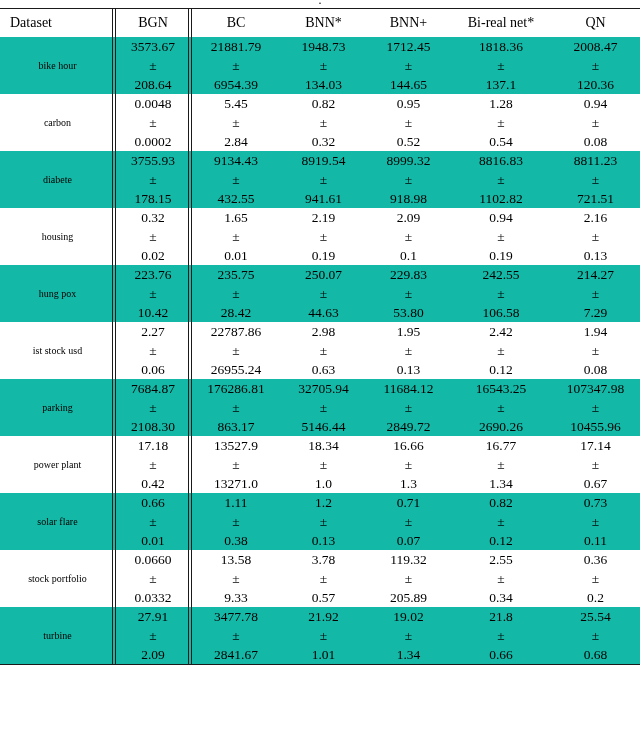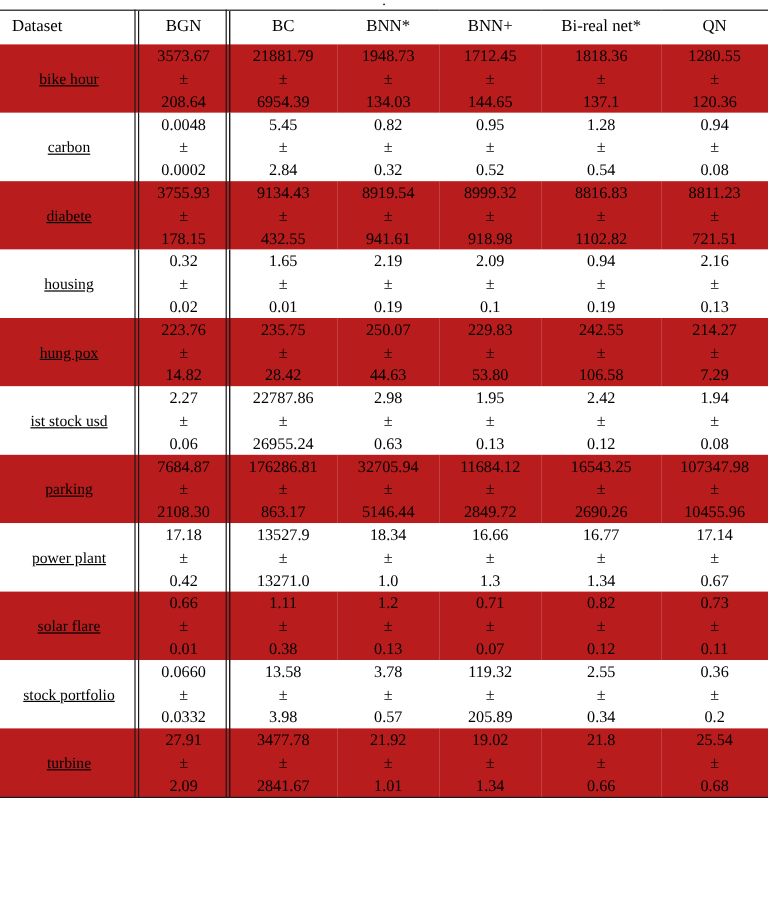--- a/index.html
+++ b/index.html
@@ -83,34 +83,33 @@
   
   .vsep-double {
     border-left: 1px solid #1a1a1a;
     box-shadow: inset 3px 0 0 -2px #1a1a1a;
   }
 
   
   td.label-cell {
     text-align: left;
     padding-left: 10px;
-    font-size: 13px;
+    font-size: 10px;
     white-space: nowrap;
-    text-decoration: underline;
   }
   td.num-cell {
     font-size: 13.5px;
     line-height: 19px;
     padding: 2px 3px 3px 3px;
     white-space: nowrap;
   }
   td.num-cell .val { display: block; }
   td.num-cell .pm  { display: block; }
 
-  tr.shaded td { background: #b91c1c; }
+  tr.shaded td { background: #14b8a6; }
   tr.plain  td { background: #ffffff; }
 
   tr.lastrow td { border-bottom: 1.2px solid #1a1a1a; }
 
   
   .vline {
     position: absolute;
     top: 8px;
     width: 1px;
     background: #1a1a1a;
@@ -170,21 +169,21 @@
               <span class="val">1712.45</span>
               <span class="pm">±</span>
               <span class="val">144.65</span>
             </td>
             <td class="num-cell vsep-single">
               <span class="val">1818.36</span>
               <span class="pm">±</span>
               <span class="val">137.1</span>
             </td>
             <td class="num-cell vsep-single">
-              <span class="val">1280.55</span>
+              <span class="val">2008.47</span>
               <span class="pm">±</span>
               <span class="val">120.36</span>
             </td>
           </tr>
           <tr class="plain">
             <td class="label-cell">carbon</td>
             <td class="num-cell vsep-double">
               <span class="val">0.0048</span>
               <span class="pm">±</span>
               <span class="val">0.0002</span>
@@ -279,21 +278,21 @@
               <span class="val">2.16</span>
               <span class="pm">±</span>
               <span class="val">0.13</span>
             </td>
           </tr>
           <tr class="shaded">
             <td class="label-cell">hung pox</td>
             <td class="num-cell vsep-double">
               <span class="val">223.76</span>
               <span class="pm">±</span>
-              <span class="val">14.82</span>
+              <span class="val">10.42</span>
             </td>
             <td class="num-cell vsep-double">
               <span class="val">235.75</span>
               <span class="pm">±</span>
               <span class="val">28.42</span>
             </td>
             <td class="num-cell vsep-single">
               <span class="val">250.07</span>
               <span class="pm">±</span>
               <span class="val">44.63</span>
@@ -449,21 +448,21 @@
           <tr class="plain">
             <td class="label-cell">stock portfolio</td>
             <td class="num-cell vsep-double">
               <span class="val">0.0660</span>
               <span class="pm">±</span>
               <span class="val">0.0332</span>
             </td>
             <td class="num-cell vsep-double">
               <span class="val">13.58</span>
               <span class="pm">±</span>
-              <span class="val">3.98</span>
+              <span class="val">9.33</span>
             </td>
             <td class="num-cell vsep-single">
               <span class="val">3.78</span>
               <span class="pm">±</span>
               <span class="val">0.57</span>
             </td>
             <td class="num-cell vsep-single">
               <span class="val">119.32</span>
               <span class="pm">±</span>
               <span class="val">205.89</span>

